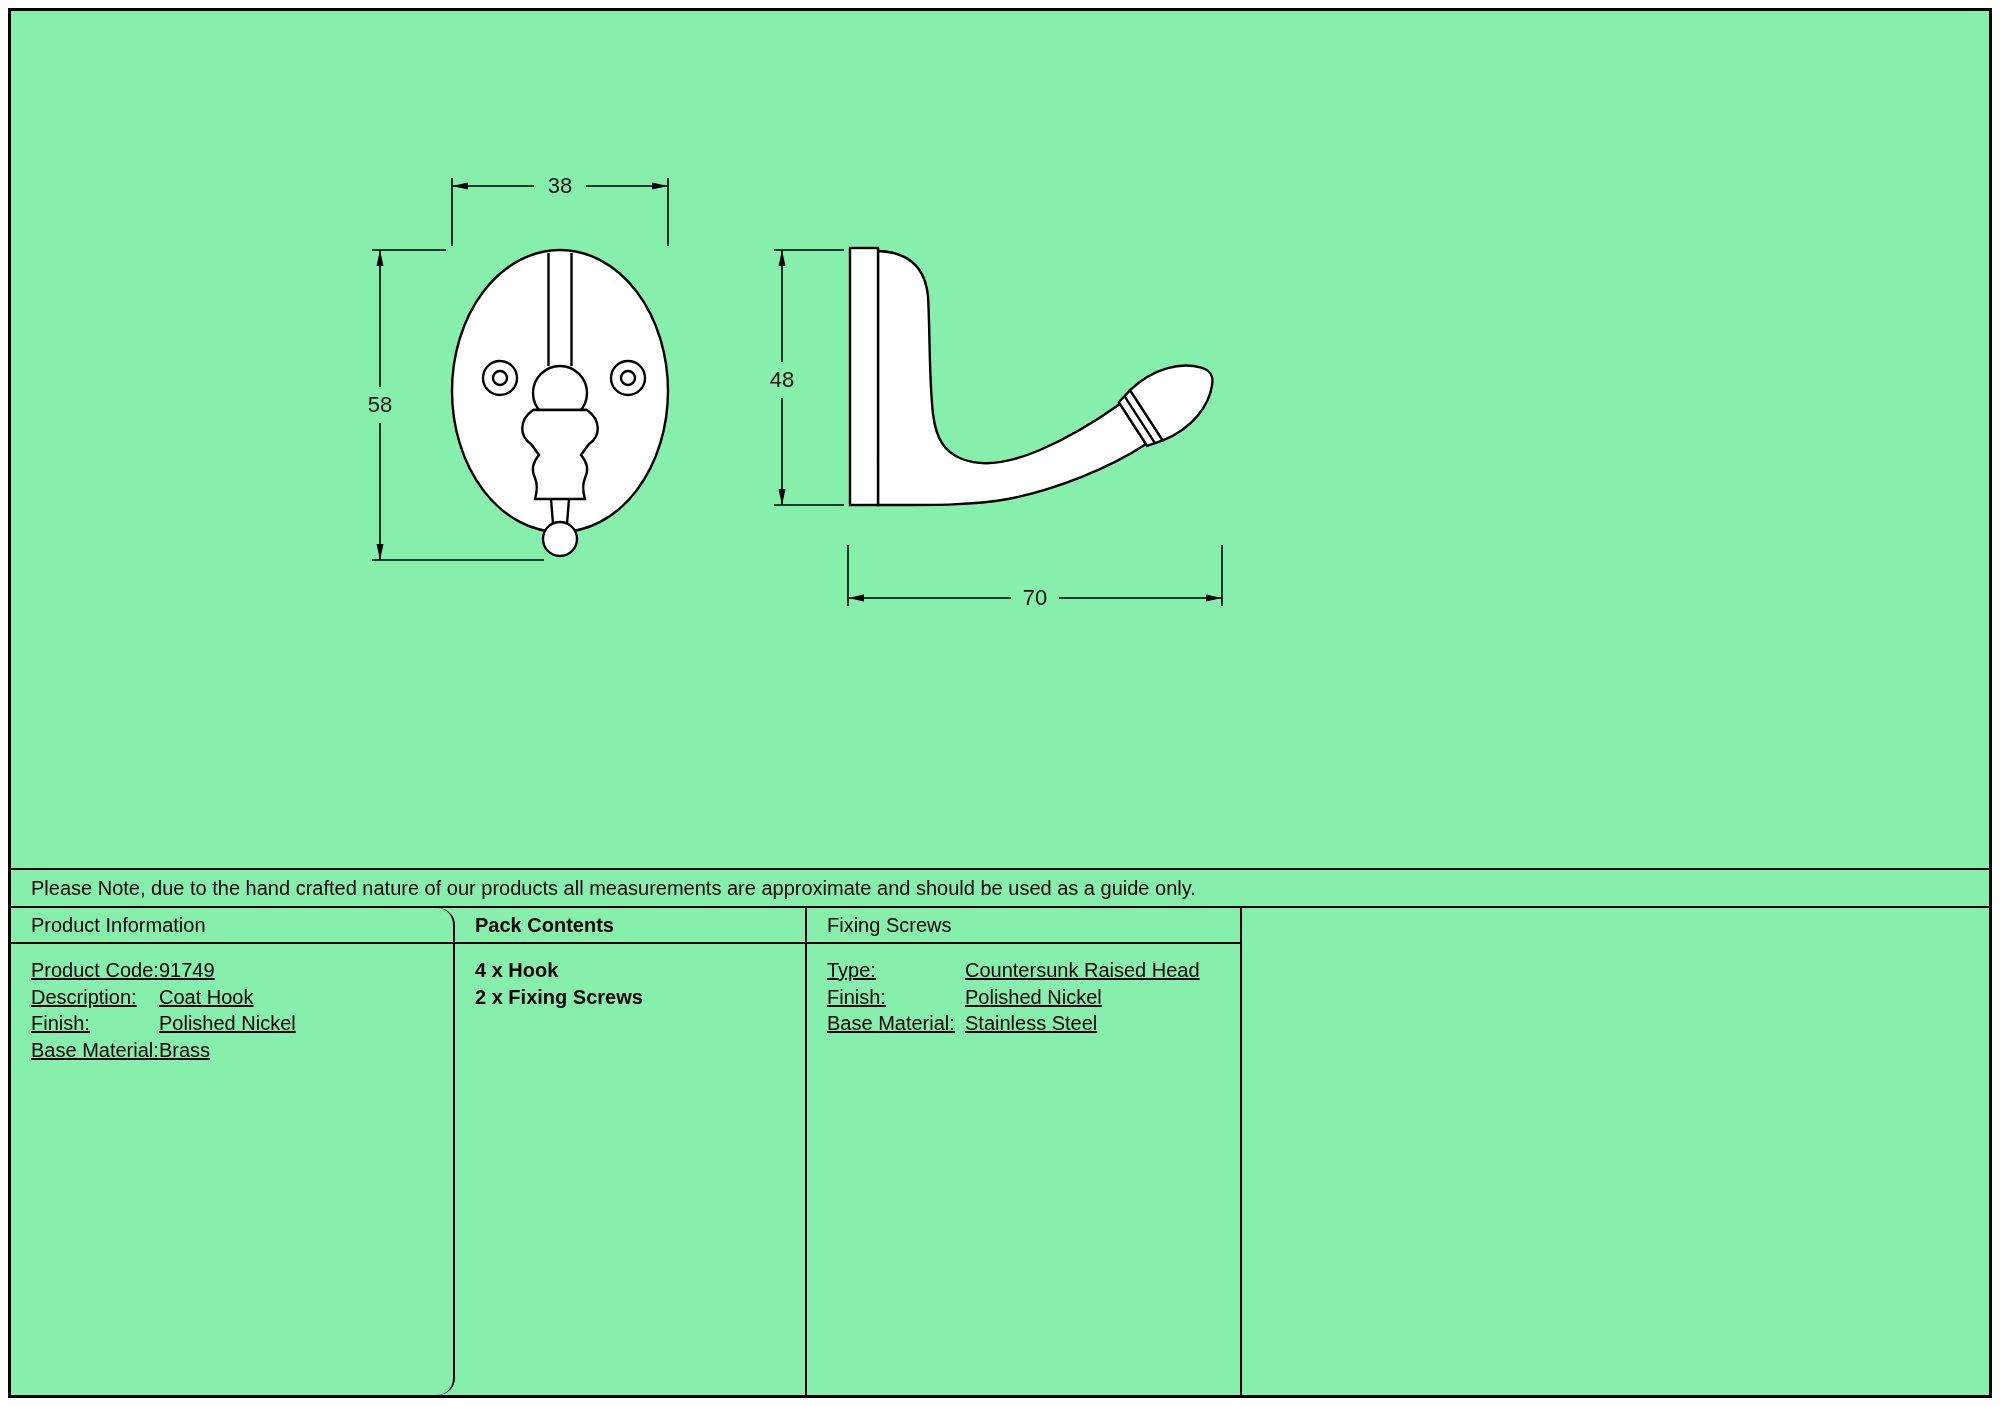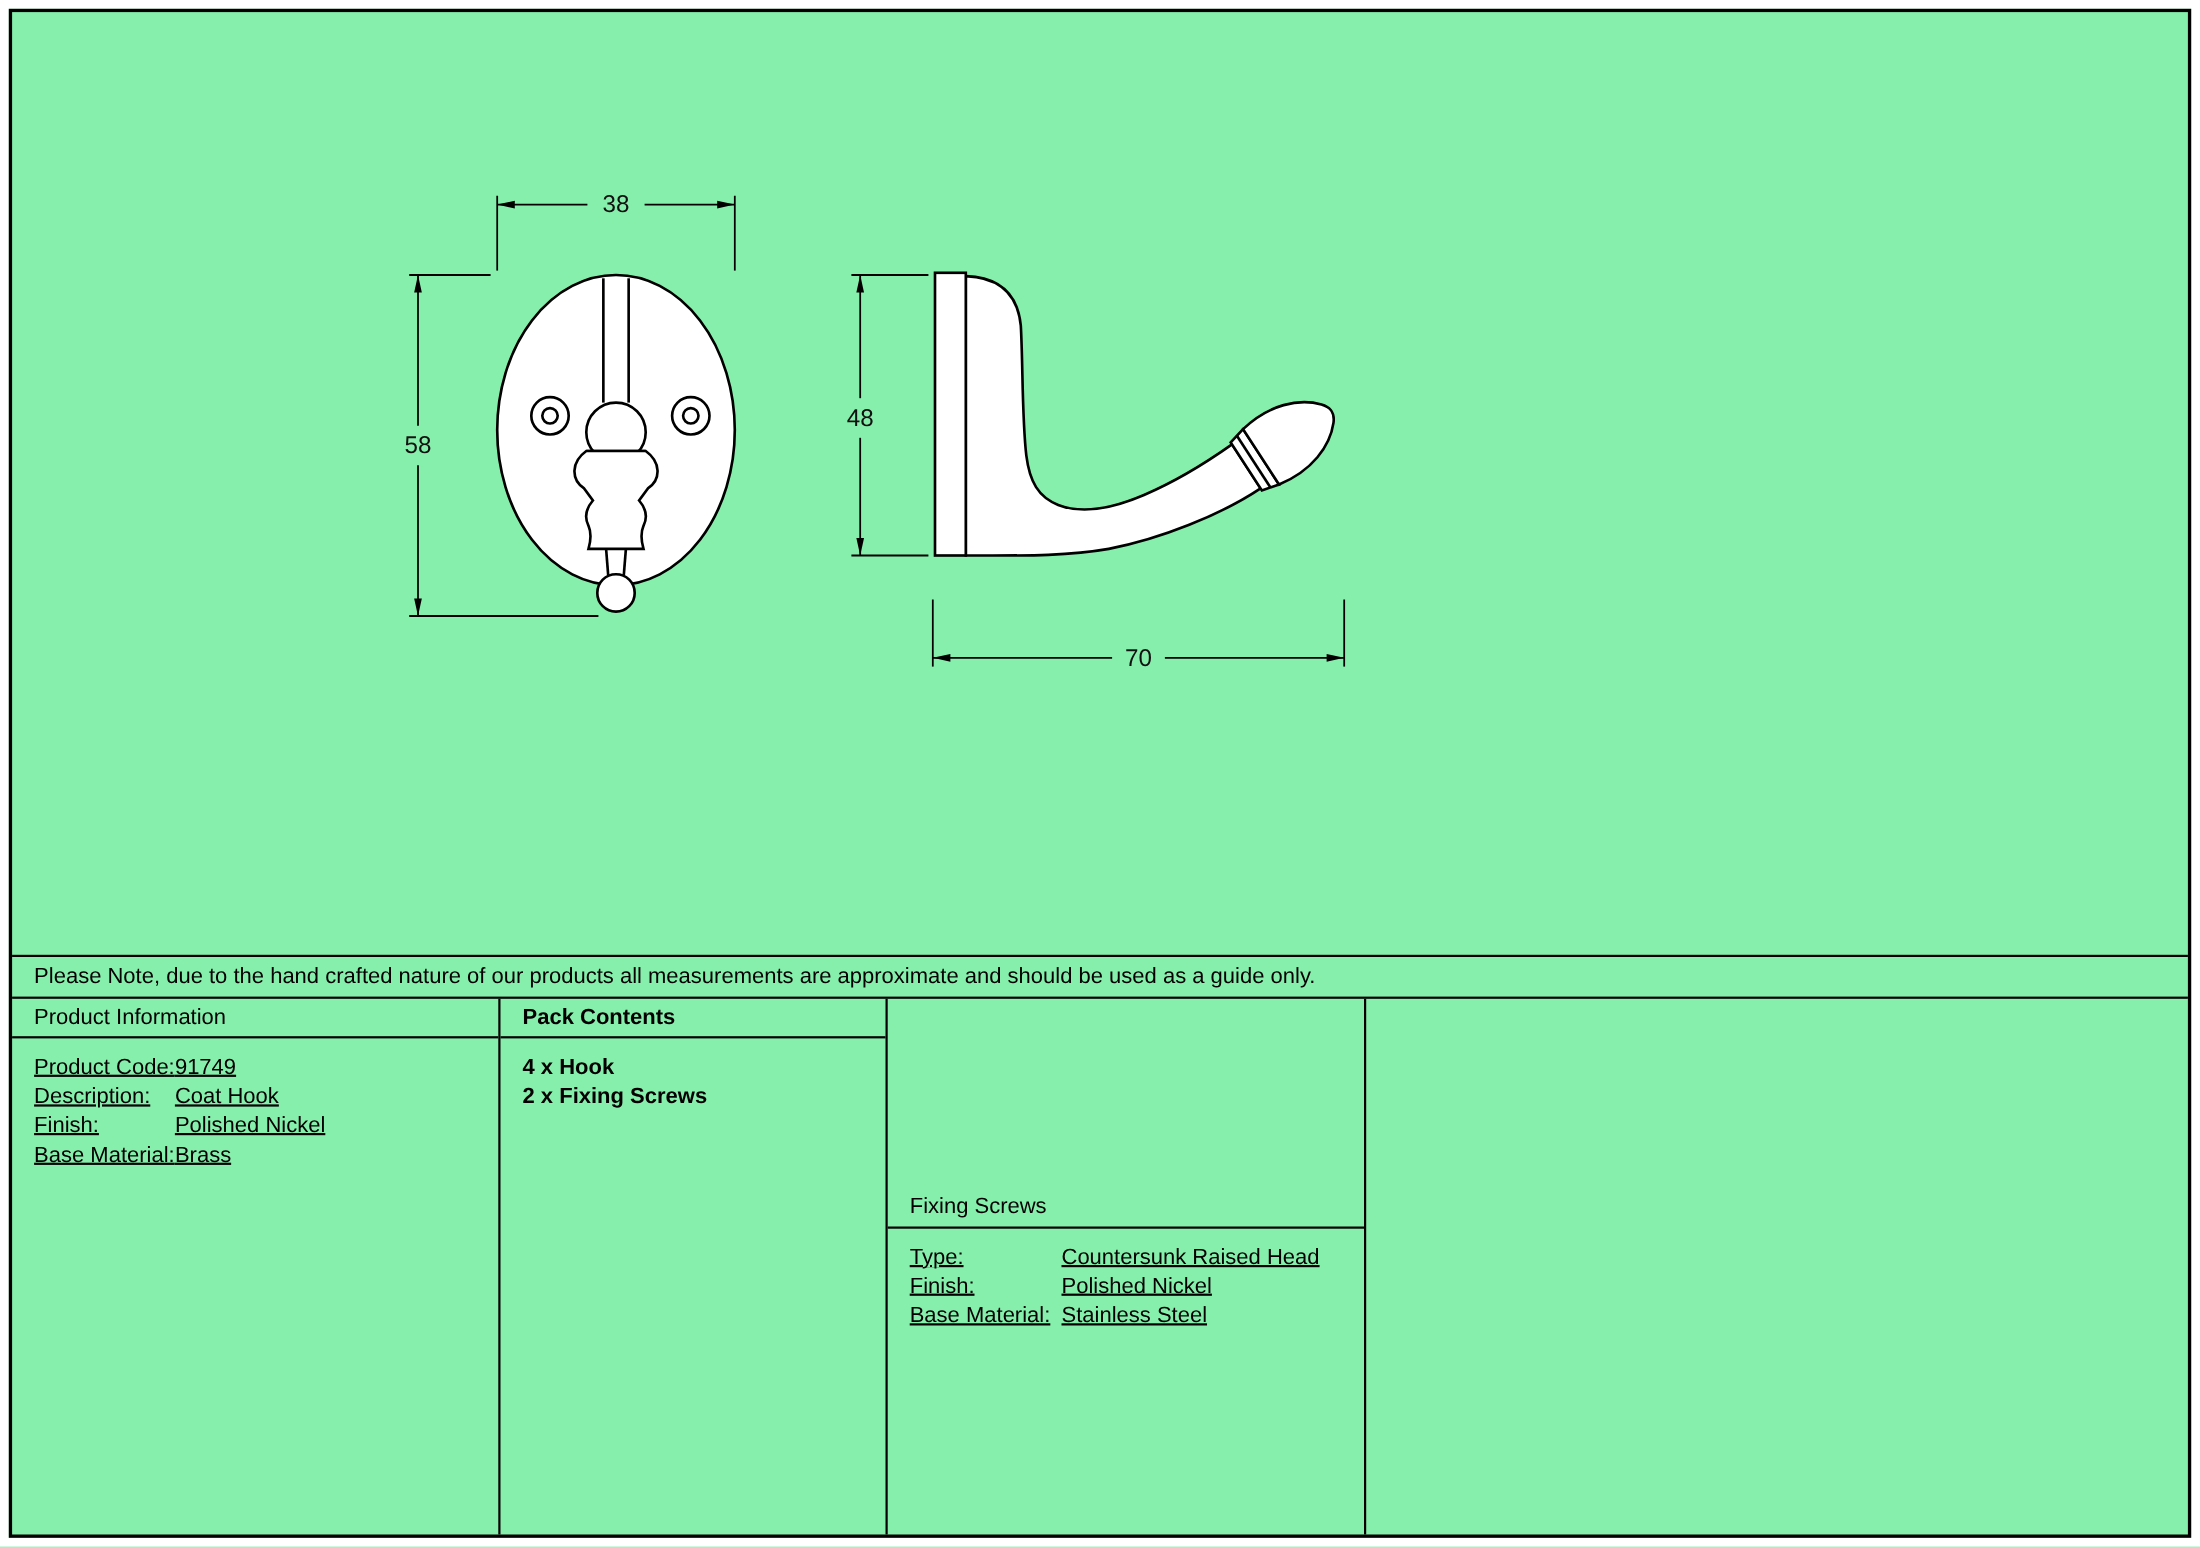--- a/index.html
+++ b/index.html
@@ -23,23 +23,23 @@
   .note-row {
     height: 38px; flex-shrink: 0;
     border-top: 2px solid #000;
     display: flex; align-items: center;
     padding-left: 20px;
     font-size: 20px;
   }
 
   .spec-table { flex: 1; display: flex; border-top: 2px solid #000; }
   .col { display: flex; flex-direction: column; }
-  .col-product { width: 444px; border-right: 2px solid #000; }
+  .col-product { width: 444px; border-right: 2px solid #000; border-radius: 17px; }
   .col-pack    { width: 352px; border-right: 2px solid #000; font-weight: bold; }
-  .col-screws  { width: 435px; border-right: 2px solid #000; justify-content: center; }
+  .col-screws  { width: 435px; border-right: 2px solid #000; }
   .col-logo    { flex: 1; }
 
   .cell-header {
     height: 36px; flex-shrink: 0;
     border-bottom: 2px solid #000;
     display: flex; align-items: center;
     padding-left: 20px;
     font-size: 20px;
   }
   .cell-body {

